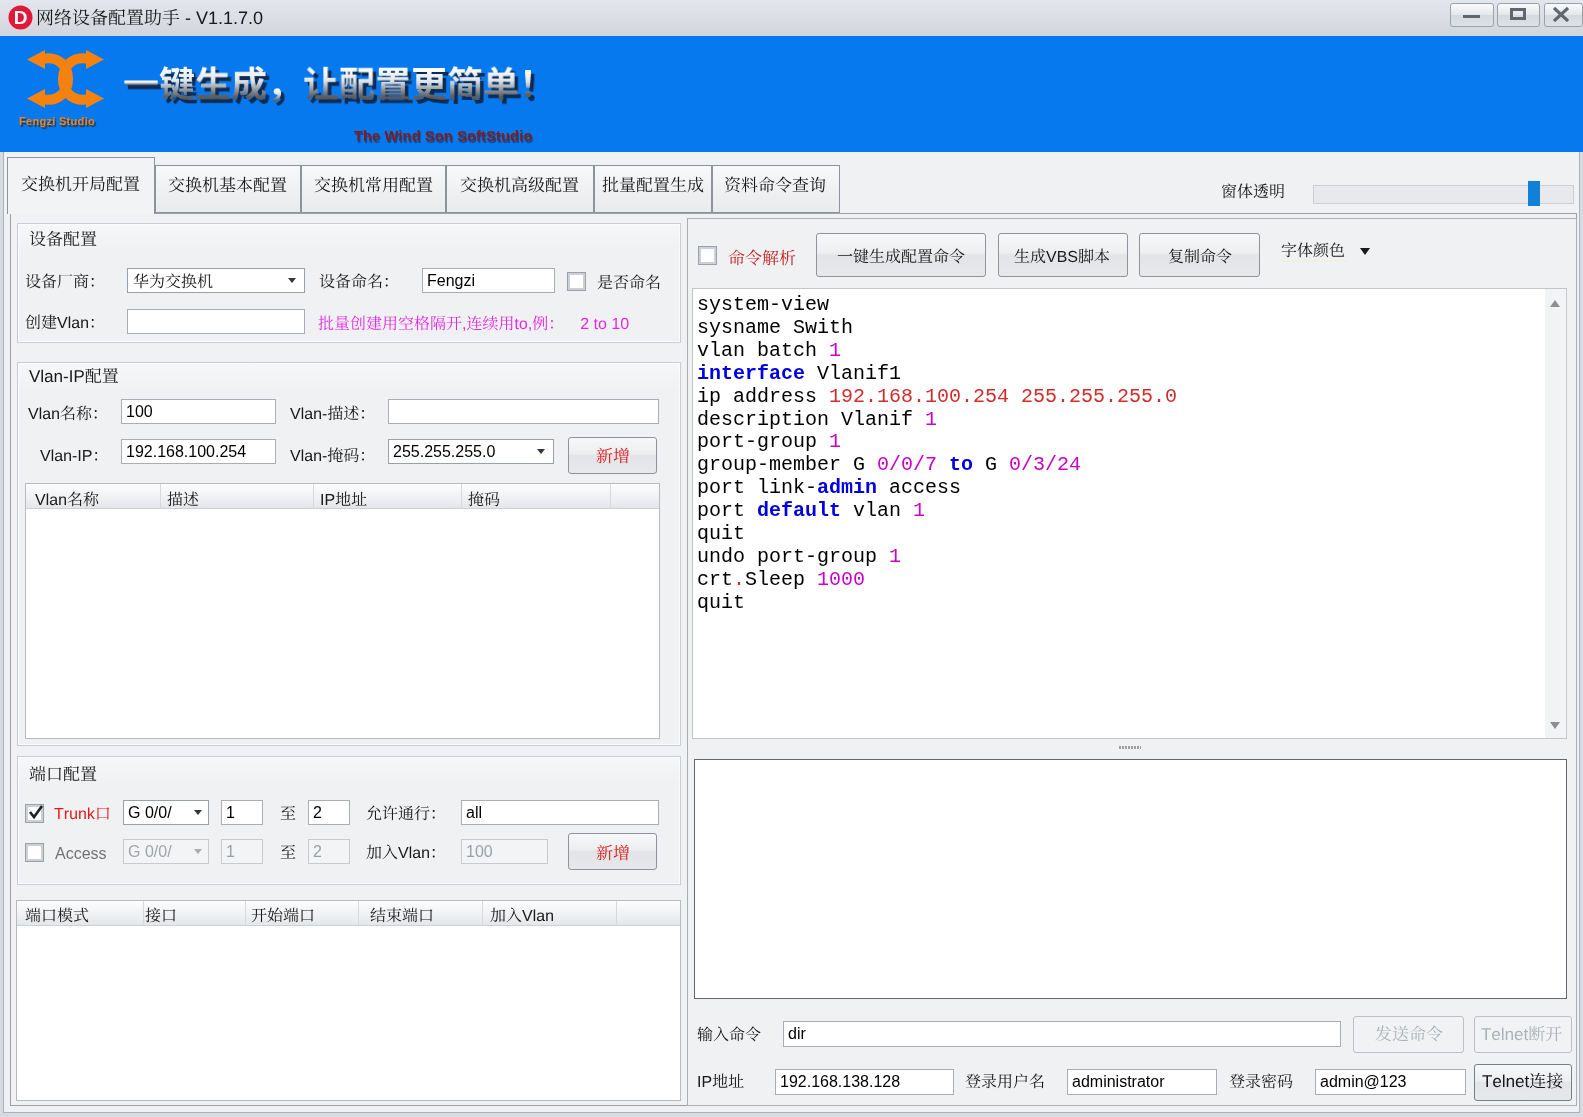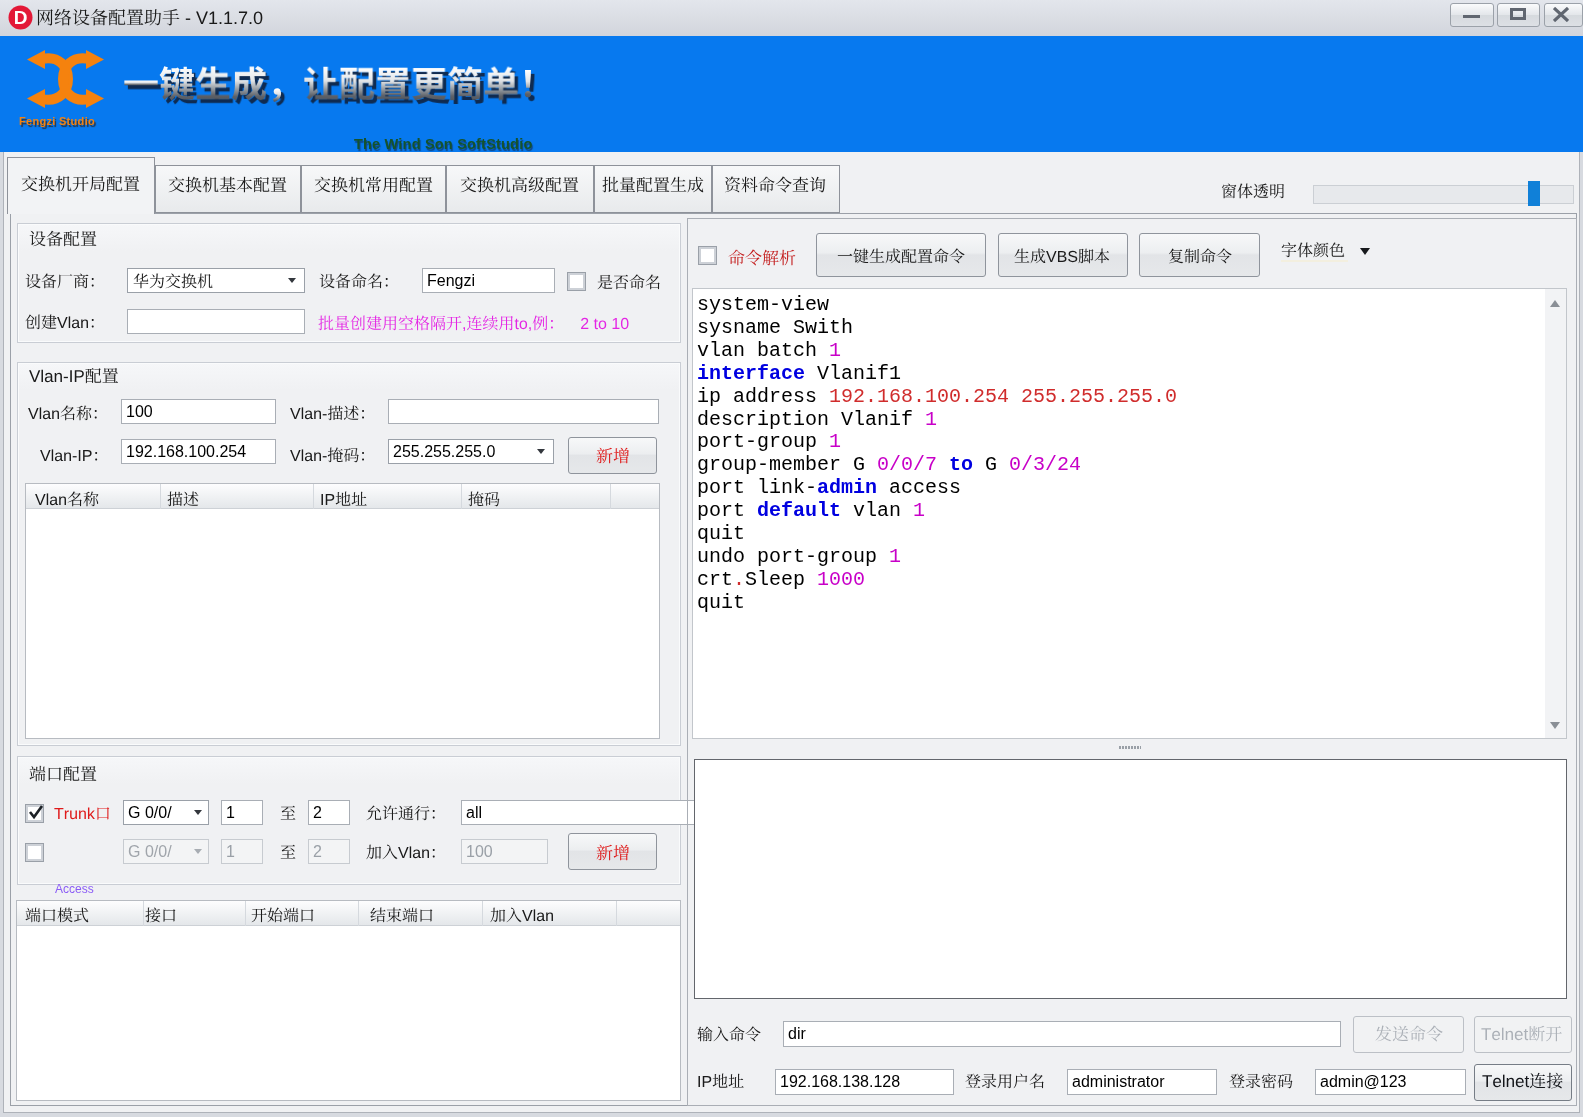--- a/index.html
+++ b/index.html
@@ -246,21 +246,21 @@
         <use href="#g118" x="4000"></use>
         <use href="#g119" x="5000"></use>
         <use href="#g120" x="6000"></use>
         <use href="#g121" x="7000"></use>
         <use href="#g122" x="8000"></use>
         <use href="#g123" x="9000"></use>
         <use href="#g124" x="10000"></use>
         <use href="#g125" x="11000"></use>
       </g>
     </svg></i>
-<div class="abs" style="left:354px;top:136px;font-family:'Liberation Sans';font-weight:bold;font-size:14.5px;color:#14532d;text-shadow:1px 1.5px 1px rgba(20,30,50,.55);letter-spacing:0.2px">The  Wind  Son  SoftStudio</div>
+<div class="abs" style="left:354px;top:128px;font-family:'Liberation Sans';font-weight:bold;font-size:14.5px;color:#7f1d1d;text-shadow:1px 1.5px 1px rgba(20,30,50,.55);letter-spacing:0.2px">The  Wind  Son  SoftStudio</div>
 <div class="abs" style="left:10px;top:213px;width:1567px;height:893px;border:1px solid #9ba0a8;background:#f0f1f3"></div>
 <div class="abs" style="left:155px;top:165px;width:146px;height:48px;border:1px solid #8e929a;background:linear-gradient(#f7f8f9,#e8eaec)"></div>
 <div class="abs" style="left:301px;top:165px;width:145px;height:48px;border:1px solid #8e929a;background:linear-gradient(#f7f8f9,#e8eaec)"></div>
 <div class="abs" style="left:446px;top:165px;width:148px;height:48px;border:1px solid #8e929a;background:linear-gradient(#f7f8f9,#e8eaec)"></div>
 <div class="abs" style="left:594px;top:165px;width:118px;height:48px;border:1px solid #8e929a;background:linear-gradient(#f7f8f9,#e8eaec)"></div>
 <div class="abs" style="left:712px;top:165px;width:128px;height:48px;border:1px solid #8e929a;background:linear-gradient(#f7f8f9,#e8eaec)"></div>
 <div class="abs" style="left:7px;top:157px;width:148px;height:57px;border:1px solid #8e929a;border-bottom:0;background:#f2f3f5"></div>
 <i class="p" style="left:21px;top:175px"><svg class="t" width="120" height="18">
       <g fill="#1b1b1b" transform="translate(0,15) scale(0.017)">
         <use href="#g14" x="0"></use>
@@ -566,23 +566,23 @@
 <div class="inp" style="left:308px;top:800px;width:42px;height:25px">2</div>
 <i class="p" style="left:366px;top:805px"><svg class="t" width="80" height="17">
       <g fill="#1b1b1b" transform="translate(0,14) scale(0.016)">
         <use href="#g80" x="0"></use>
         <use href="#g81" x="1000"></use>
         <use href="#g82" x="2000"></use>
         <use href="#g83" x="3000"></use>
         <use href="#g48" x="4000"></use>
       </g>
     </svg></i>
-<div class="inp" style="left:461px;top:800px;width:234px;height:25px">all</div>
+<div class="inp" style="left:461px;top:800px;width:198px;height:25px">all</div>
 <div class="cb" style="left:25px;top:843px"></div>
-<div class="abs" style="left:55px;top:882px;font-size:12px;color:#8b5cf6">Access</div>
+<div class="abs" style="left:55px;top:845px;font-size:16px;color:#737373">Access</div>
 <div class="combo dis" style="left:123px;top:839px;width:86px;height:25px">G 0/0/</div>
 <span class="car" style="left:194px;top:849px;border-top-color:#a8adb3"></span>
 <div class="inp dis" style="left:221px;top:839px;width:42px;height:25px">1</div>
 <i class="p" style="left:280px;top:844px"><svg class="t" width="16" height="17">
       <g fill="#1b1b1b" transform="translate(0,14) scale(0.016)">
         <use href="#g86" x="0"></use>
       </g>
     </svg></i>
 <div class="inp dis" style="left:308px;top:839px;width:42px;height:25px">2</div>
 <i class="p" style="left:366px;top:844px"><svg class="t" width="81" height="17">

